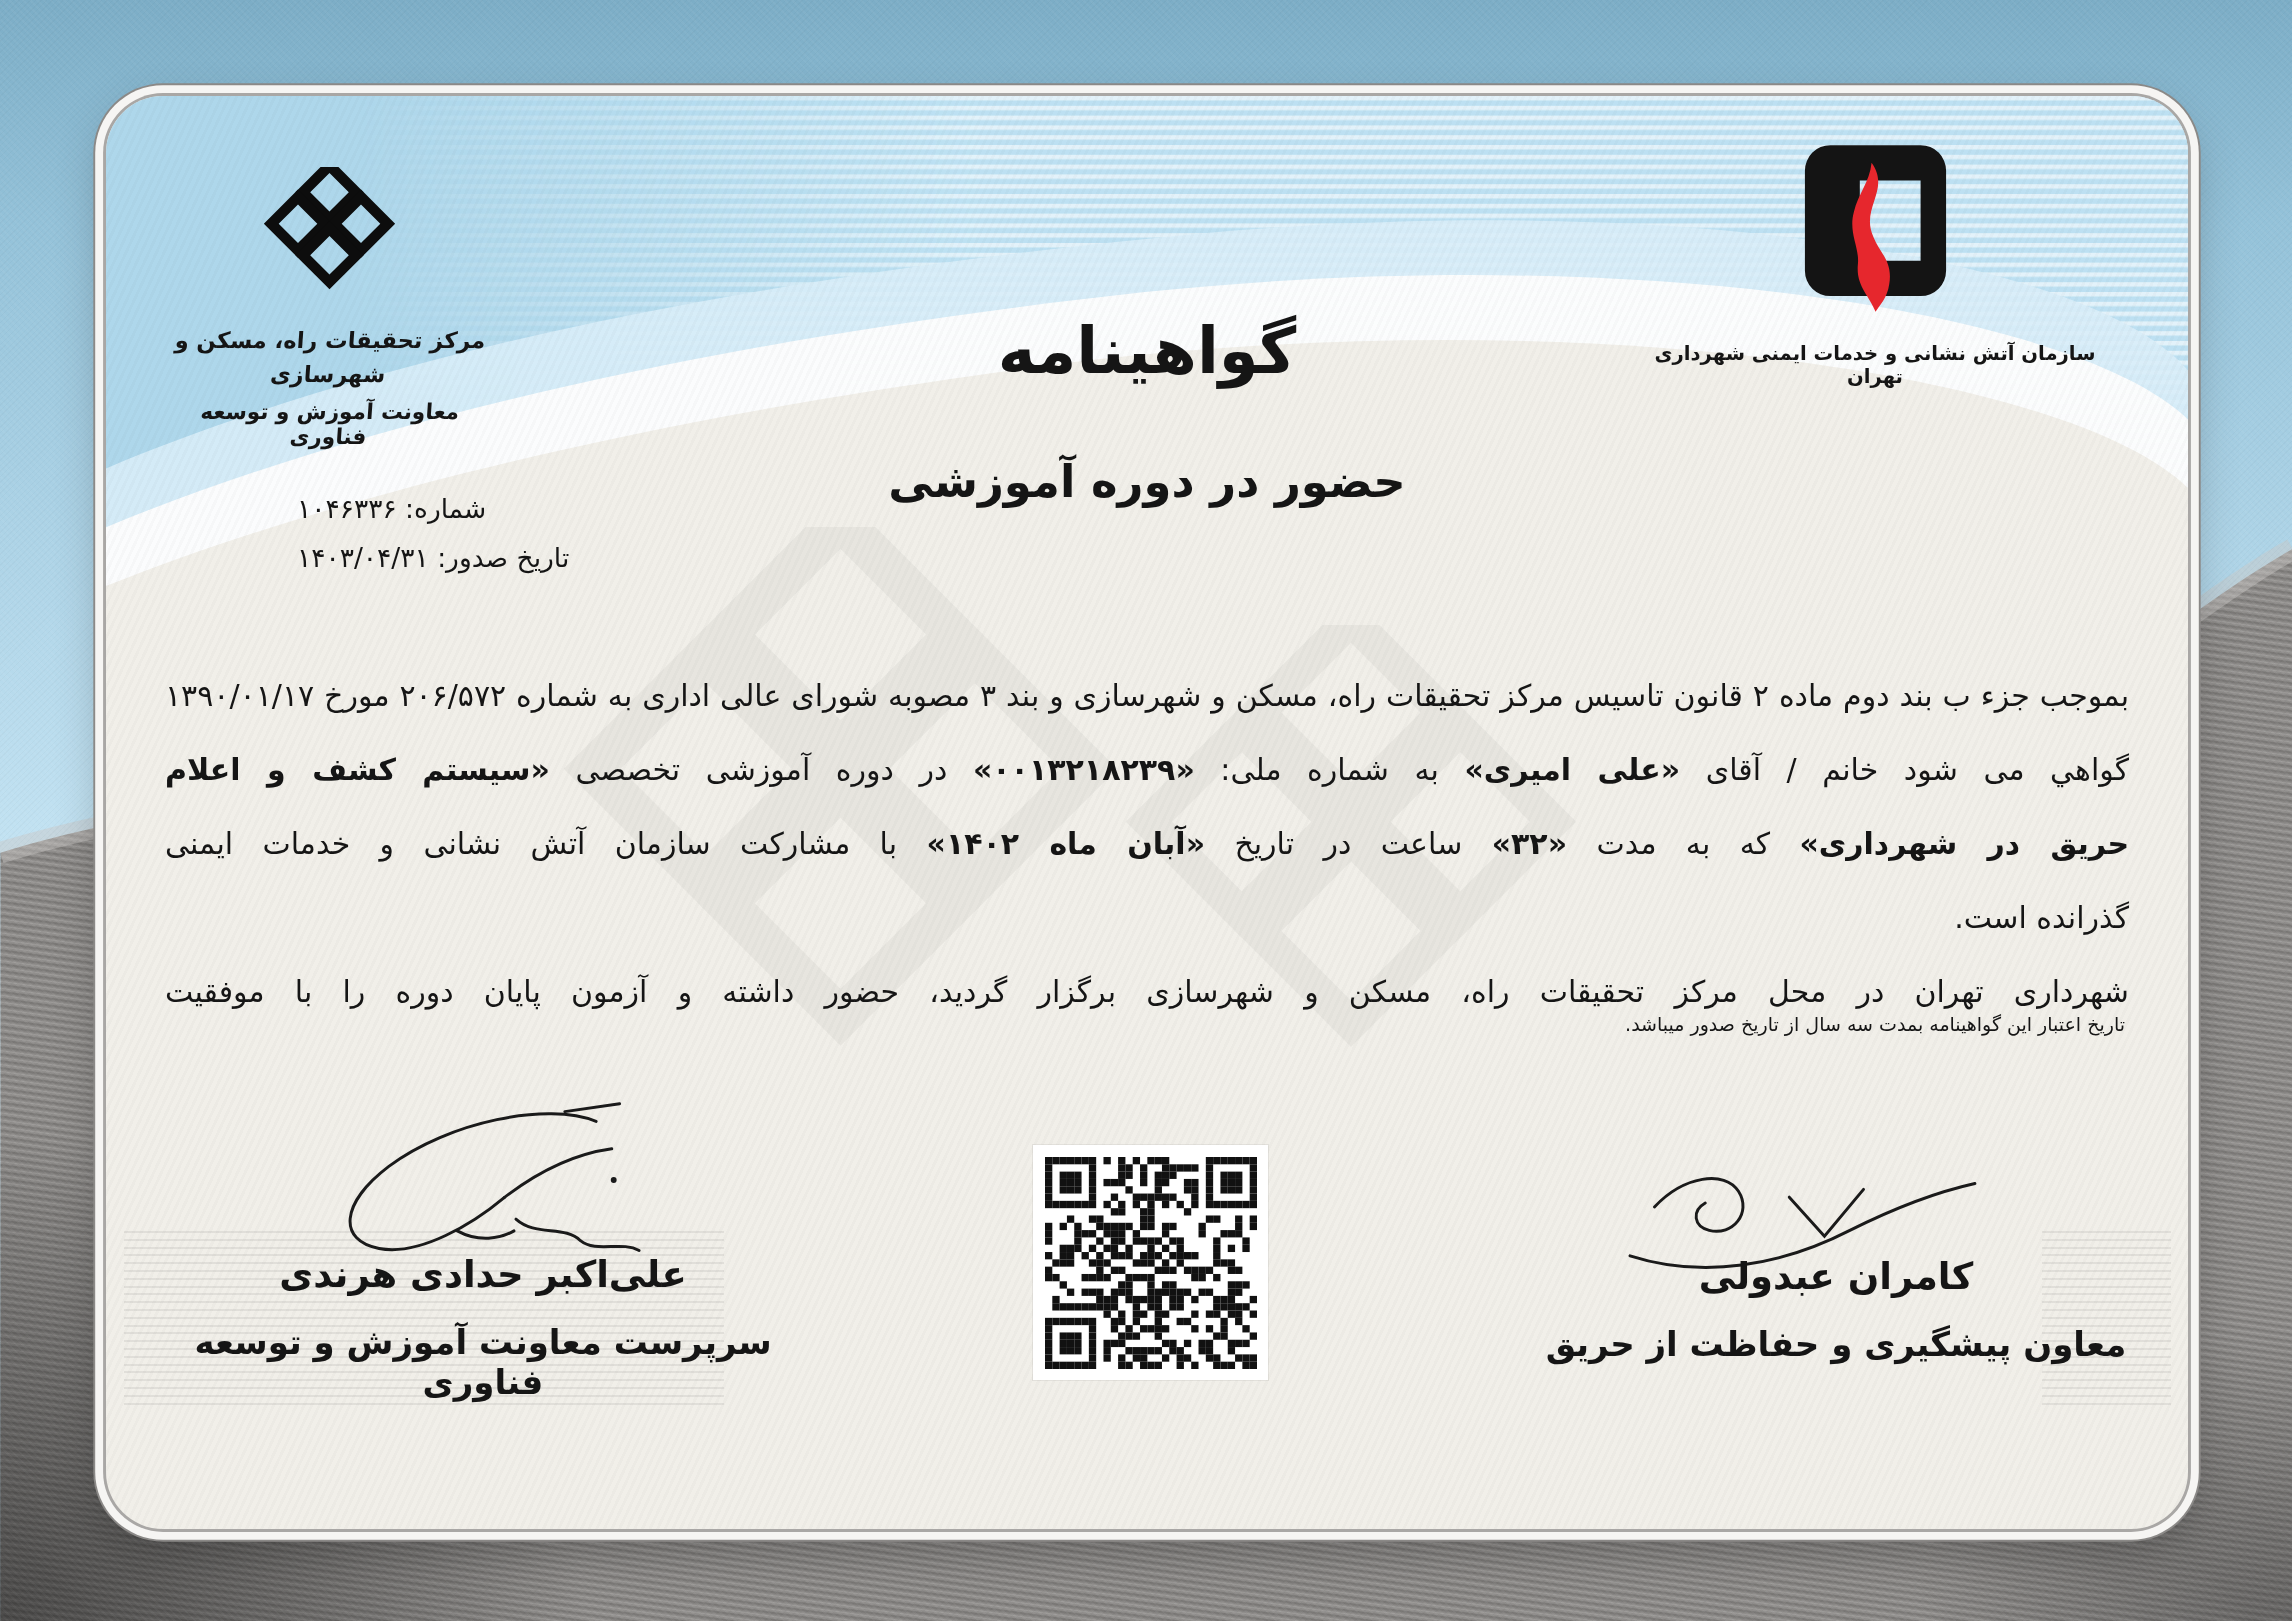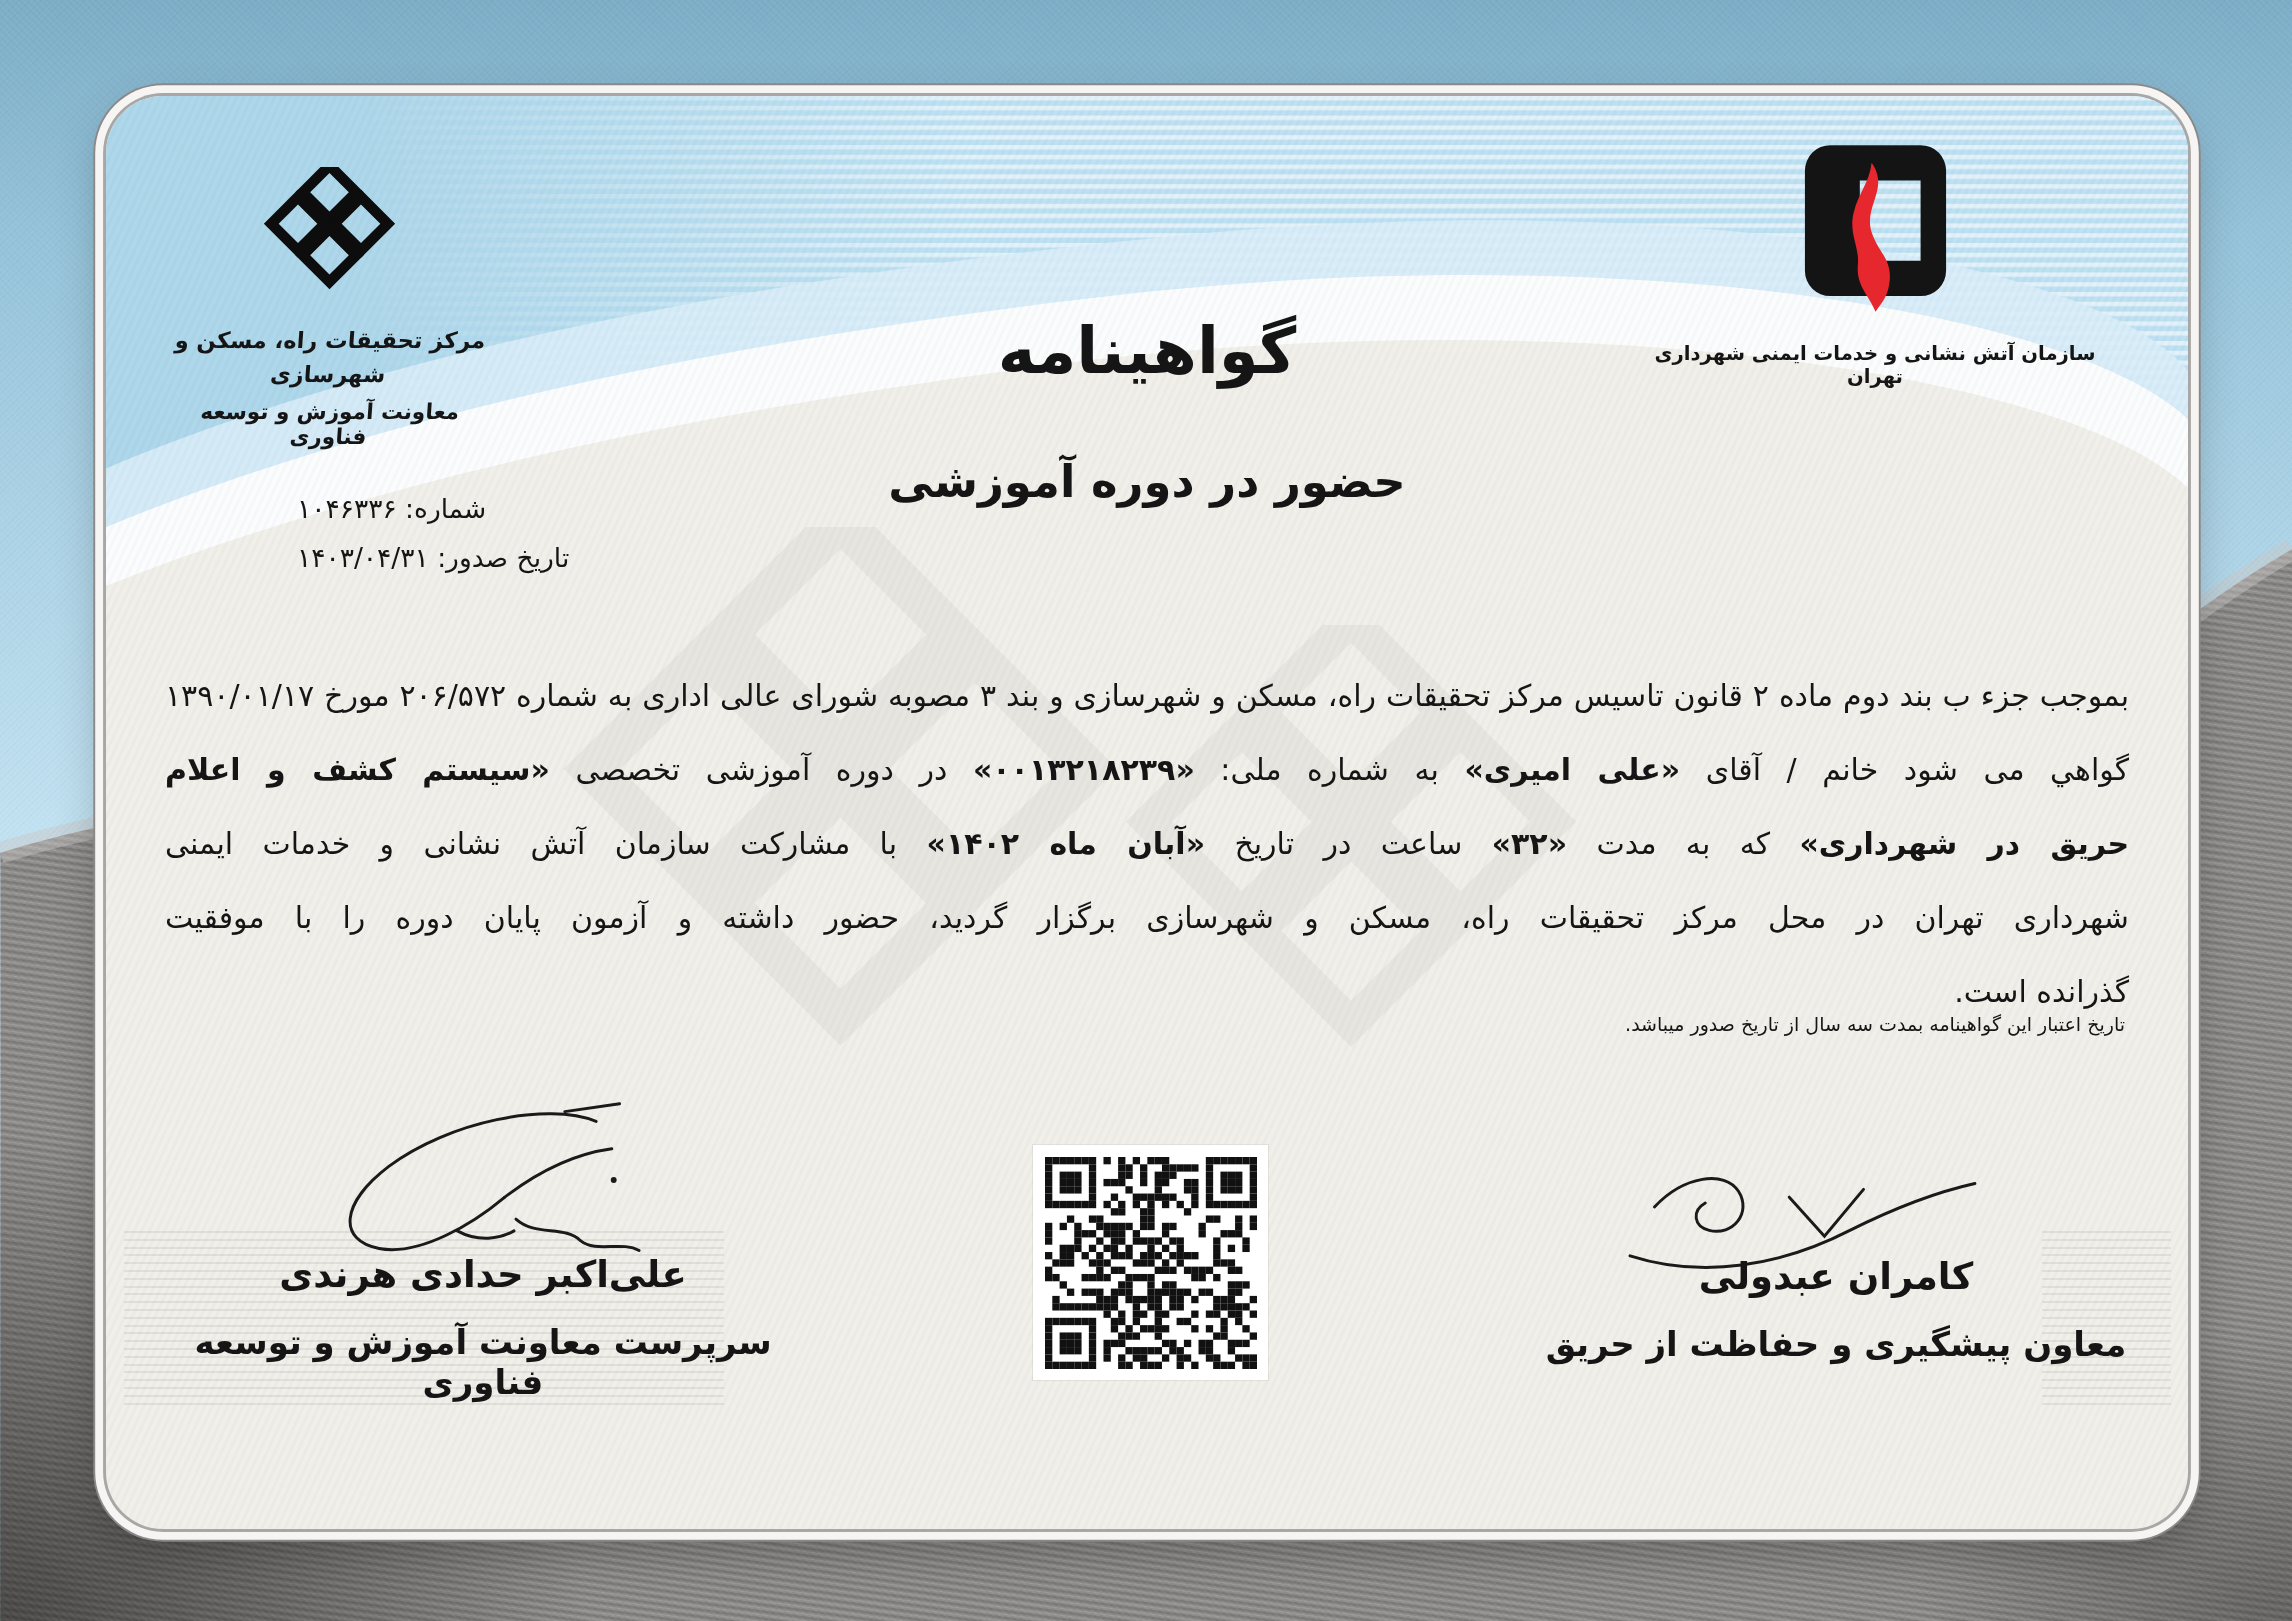--- a/index.html
+++ b/index.html
@@ -162,22 +162,22 @@
 
     <div class="meta">
       <div><span>شماره:</span> <span>۱۰۴۶۳۳۶</span></div>
       <div><span>تاریخ صدور:</span> <span>۱۴۰۳/۰۴/۳۱</span></div>
     </div>
 
     <div class="body-text">
       <div class="bline j"><span>بموجب جزء ب بند دوم ماده ۲ قانون تاسیس مرکز تحقیقات راه، مسکن و شهرسازی و بند ۳ مصوبه شورای عالی اداری به شماره ۲۰۶/۵۷۲ مورخ ۱۳۹۰/۰۱/۱۷</span></div>
       <div class="bline j"><span>گواهي می شود خانم / آقای </span><span class="b">«علی امیری»</span><span> به شماره ملی: </span><span class="b">«۰۰۱۳۲۱۸۲۳۹»</span><span> در دوره آموزشی تخصصی </span><span class="b">«سیستم کشف و اعلام</span></div>
       <div class="bline j"><span class="b">حریق در شهرداری»</span><span> که به مدت </span><span class="b">«۳۲»</span><span> ساعت در تاریخ </span><span class="b">«آبان ماه ۱۴۰۲»</span><span>  با مشارکت سازمان آتش نشانی و خدمات ایمنی</span></div>
+      <div class="bline last"><span>گذرانده است.</span></div>
       <div class="bline j"><span>شهرداری تهران در محل مرکز تحقیقات راه، مسکن و شهرسازی برگزار گردید، حضور داشته و آزمون پایان دوره را با موفقیت</span></div>
-      <div class="bline last"><span>گذرانده است.</span></div>
     </div>
 
     <div class="validity">تاریخ اعتبار این گواهینامه بمدت سه سال از تاریخ صدور میباشد.</div>
 
     <div class="stripe-wm stripe-left"></div>
     <div class="stripe-wm stripe-right"></div>
 
     <svg class="sig-svg sig-left" width="392" height="176" viewBox="0 0 400 180">
       <g fill="none" stroke="#1a1a1a" stroke-width="3" stroke-linecap="round">
         <path d="M330,28 C280,8 180,28 118,74 C68,112 66,150 108,158 C150,166 205,132 236,106"></path>

